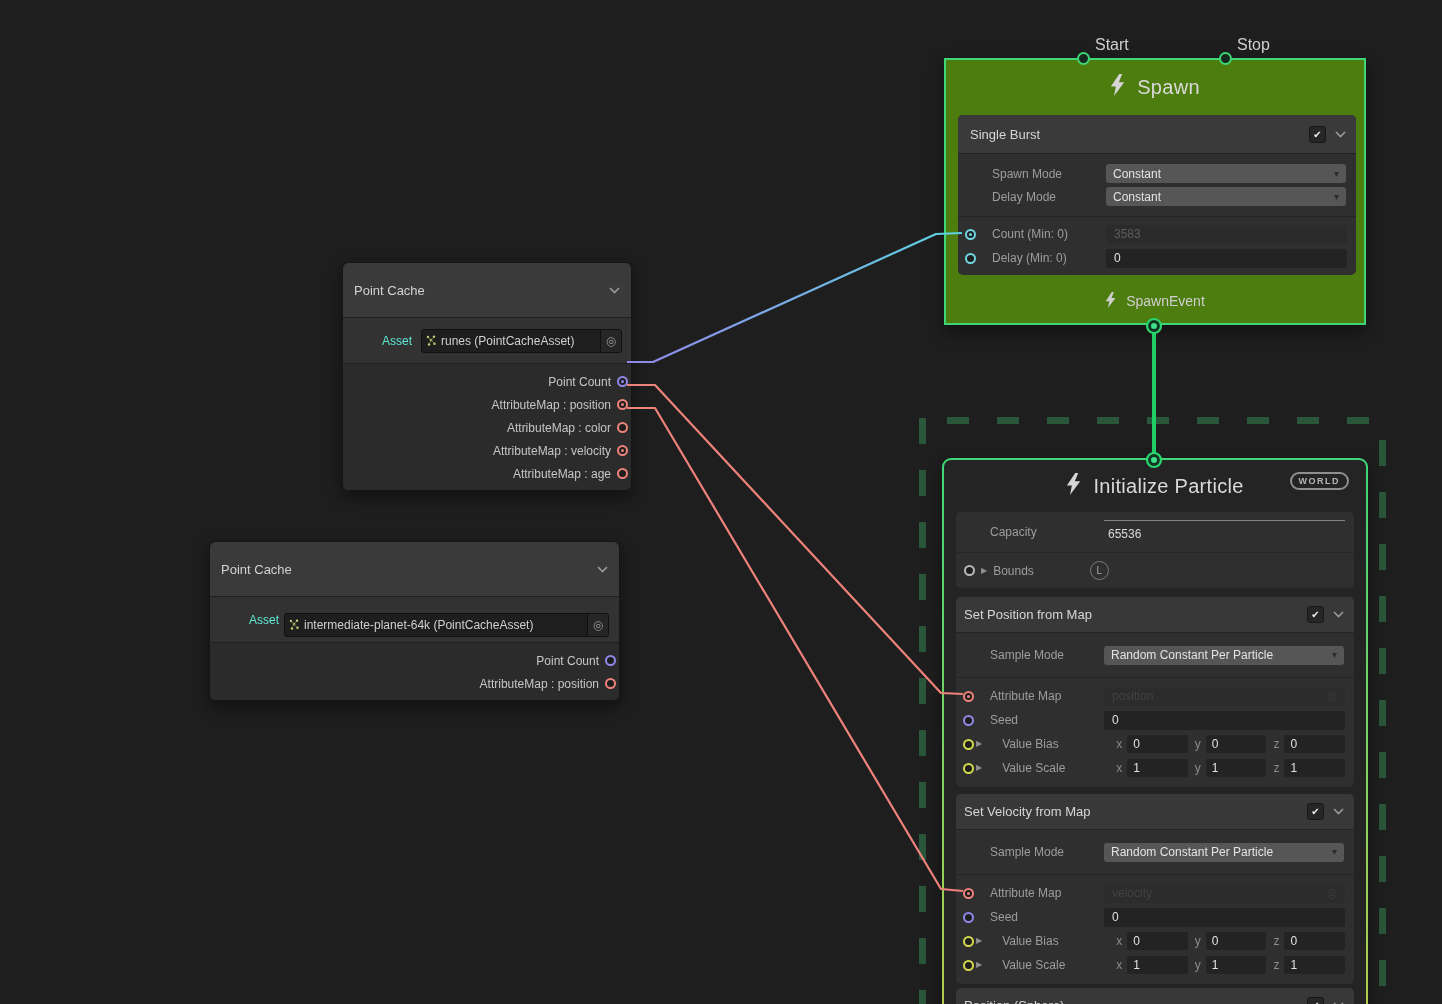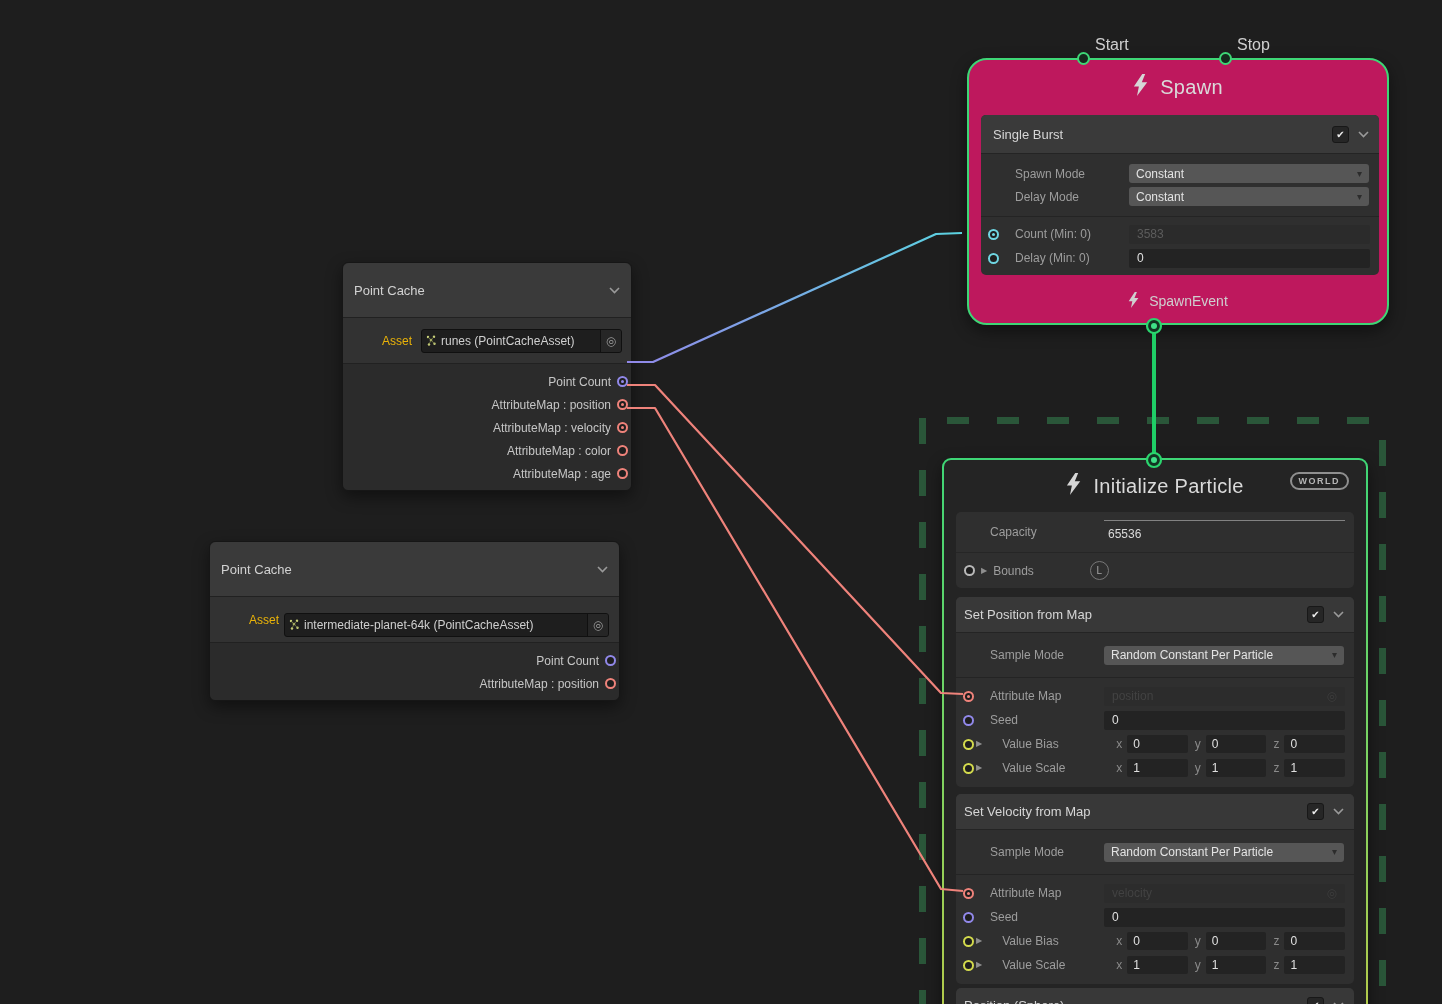--- a/index.html
+++ b/index.html
@@ -47,35 +47,35 @@
   .axis-label{font-size:12px;color:#8a8a8a;}
   .axis-field{flex:1;height:18px;background:#232323;border-radius:2px;font-size:12px;
     color:#e0e0e0;display:flex;align-items:center;padding:0 6px;min-width:0;}
   
   .pc{background:#2b2b2b;border:1px solid #161616;border-radius:6px;}
   .pc-header{height:38px;background:#3a3a3a;border-radius:6px 6px 0 0;display:flex;
     align-items:center;padding:8px 11px;border-bottom:1px solid #212121;}
   .pc-title{font-size:13px;color:#d2d2d2;flex:1;}
   .pc-asset{height:45px;background:#323232;display:flex;align-items:center;
     border-bottom:1px solid #212121;}
-  .asset-label{width:69px;text-align:right;font-size:12px;color:#eab308;flex:none;}
+  .asset-label{width:69px;text-align:right;font-size:12px;color:#5eead4;flex:none;}
   .asset-field{height:24px;background:#1e1e1e;border:1px solid #101010;border-radius:3px;
     display:flex;align-items:center;font-size:12px;color:#cfcfcf;box-sizing:border-box;}
   .asset-icon{margin:0 4px;display:flex;flex:none;}
   .asset-text{flex:1;white-space:nowrap;overflow:hidden;}
   .asset-picker{width:20px;align-self:stretch;border-left:1px solid #101010;display:flex;
     align-items:center;justify-content:center;color:#9c9c9c;font-size:12px;
     background:#262626;border-radius:0 2px 2px 0;flex:none;}
   .pc-body{padding:6px 0 5px;}
   .out-row{height:23px;display:flex;align-items:center;justify-content:flex-end;padding-right:3px;}
   .out-label{font-size:12px;color:#c6c6c6;margin-right:6px;white-space:nowrap;}
   
   .spawn-node{position:absolute;left:944px;top:58px;width:422px;height:267px;
-    background:#be185d;border:2px solid #3ed676;border-radius:20px;box-sizing:border-box;
-    z-index:5;box-shadow:0 6px 16px rgba(0,0,0,.45);margin-left:23px;}
+    background:#4d7c0f;border:2px solid #3ed676;border-radius:0;box-sizing:border-box;
+    z-index:5;box-shadow:0 6px 16px rgba(0,0,0,.45);}
   .init-wrap{position:absolute;left:942px;top:458px;width:426px;height:562px;border-radius:9px;
     background:linear-gradient(180deg,#3ed676 0%,#7ed361 55%,#b6ca4a 100%);
     padding:2px;box-sizing:border-box;z-index:5;box-shadow:0 6px 16px rgba(0,0,0,.45);}
   .init-inner{width:100%;height:100%;background:#242424;border-radius:7px;position:relative;}
   .ctx-title{display:flex;align-items:center;justify-content:center;gap:12px;
     color:#dadada;font-size:20px;letter-spacing:.3px;}
   .badge{position:absolute;right:17px;top:12px;border:2px solid #8f8f8f;border-radius:999px;
     color:#b5b5b5;font-size:9px;font-weight:bold;letter-spacing:1.5px;padding:2px 7px;}
   .vblock{position:absolute;left:12px;width:398px;background:#2f2f2f;border-radius:5px;overflow:hidden;}
   .block-header{height:38px;display:flex;align-items:center;padding:0 10px 0 12px;
@@ -145,26 +145,26 @@
     <div class="pc-body">
       <div class="out-row">
           <span class="out-label">Point Count</span>
           <span class="port filled c-purple"></span>
         </div>
       <div class="out-row">
           <span class="out-label">AttributeMap : position</span>
           <span class="port filled c-red"></span>
         </div>
       <div class="out-row">
+          <span class="out-label">AttributeMap : color</span>
+          <span class="port c-red"></span>
+        </div>
+      <div class="out-row">
           <span class="out-label">AttributeMap : velocity</span>
           <span class="port filled c-red"></span>
-        </div>
-      <div class="out-row">
-          <span class="out-label">AttributeMap : color</span>
-          <span class="port c-red"></span>
         </div>
       <div class="out-row">
           <span class="out-label">AttributeMap : age</span>
           <span class="port c-red"></span>
         </div>
     </div>
   </div>
 
   <div class="node pc" style="left:209px;top:541px;width:409px;">
     <div class="pc-header">

